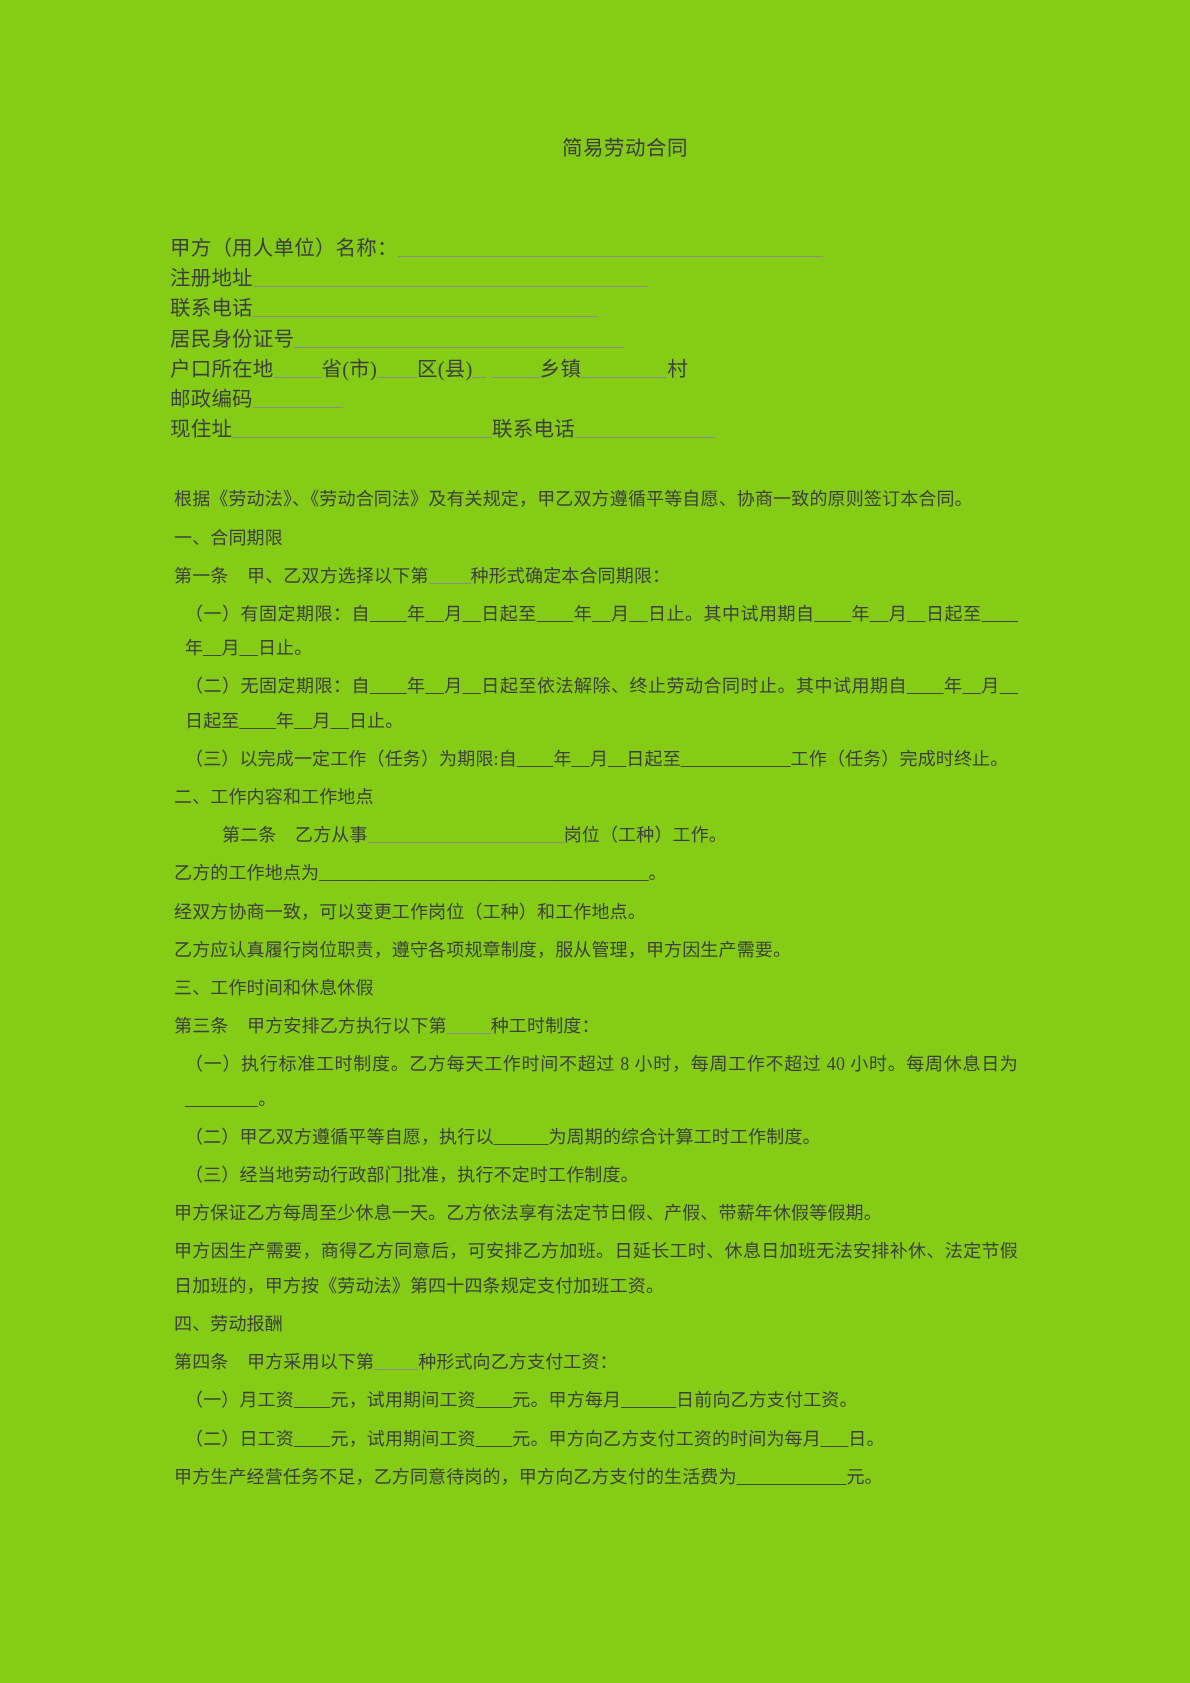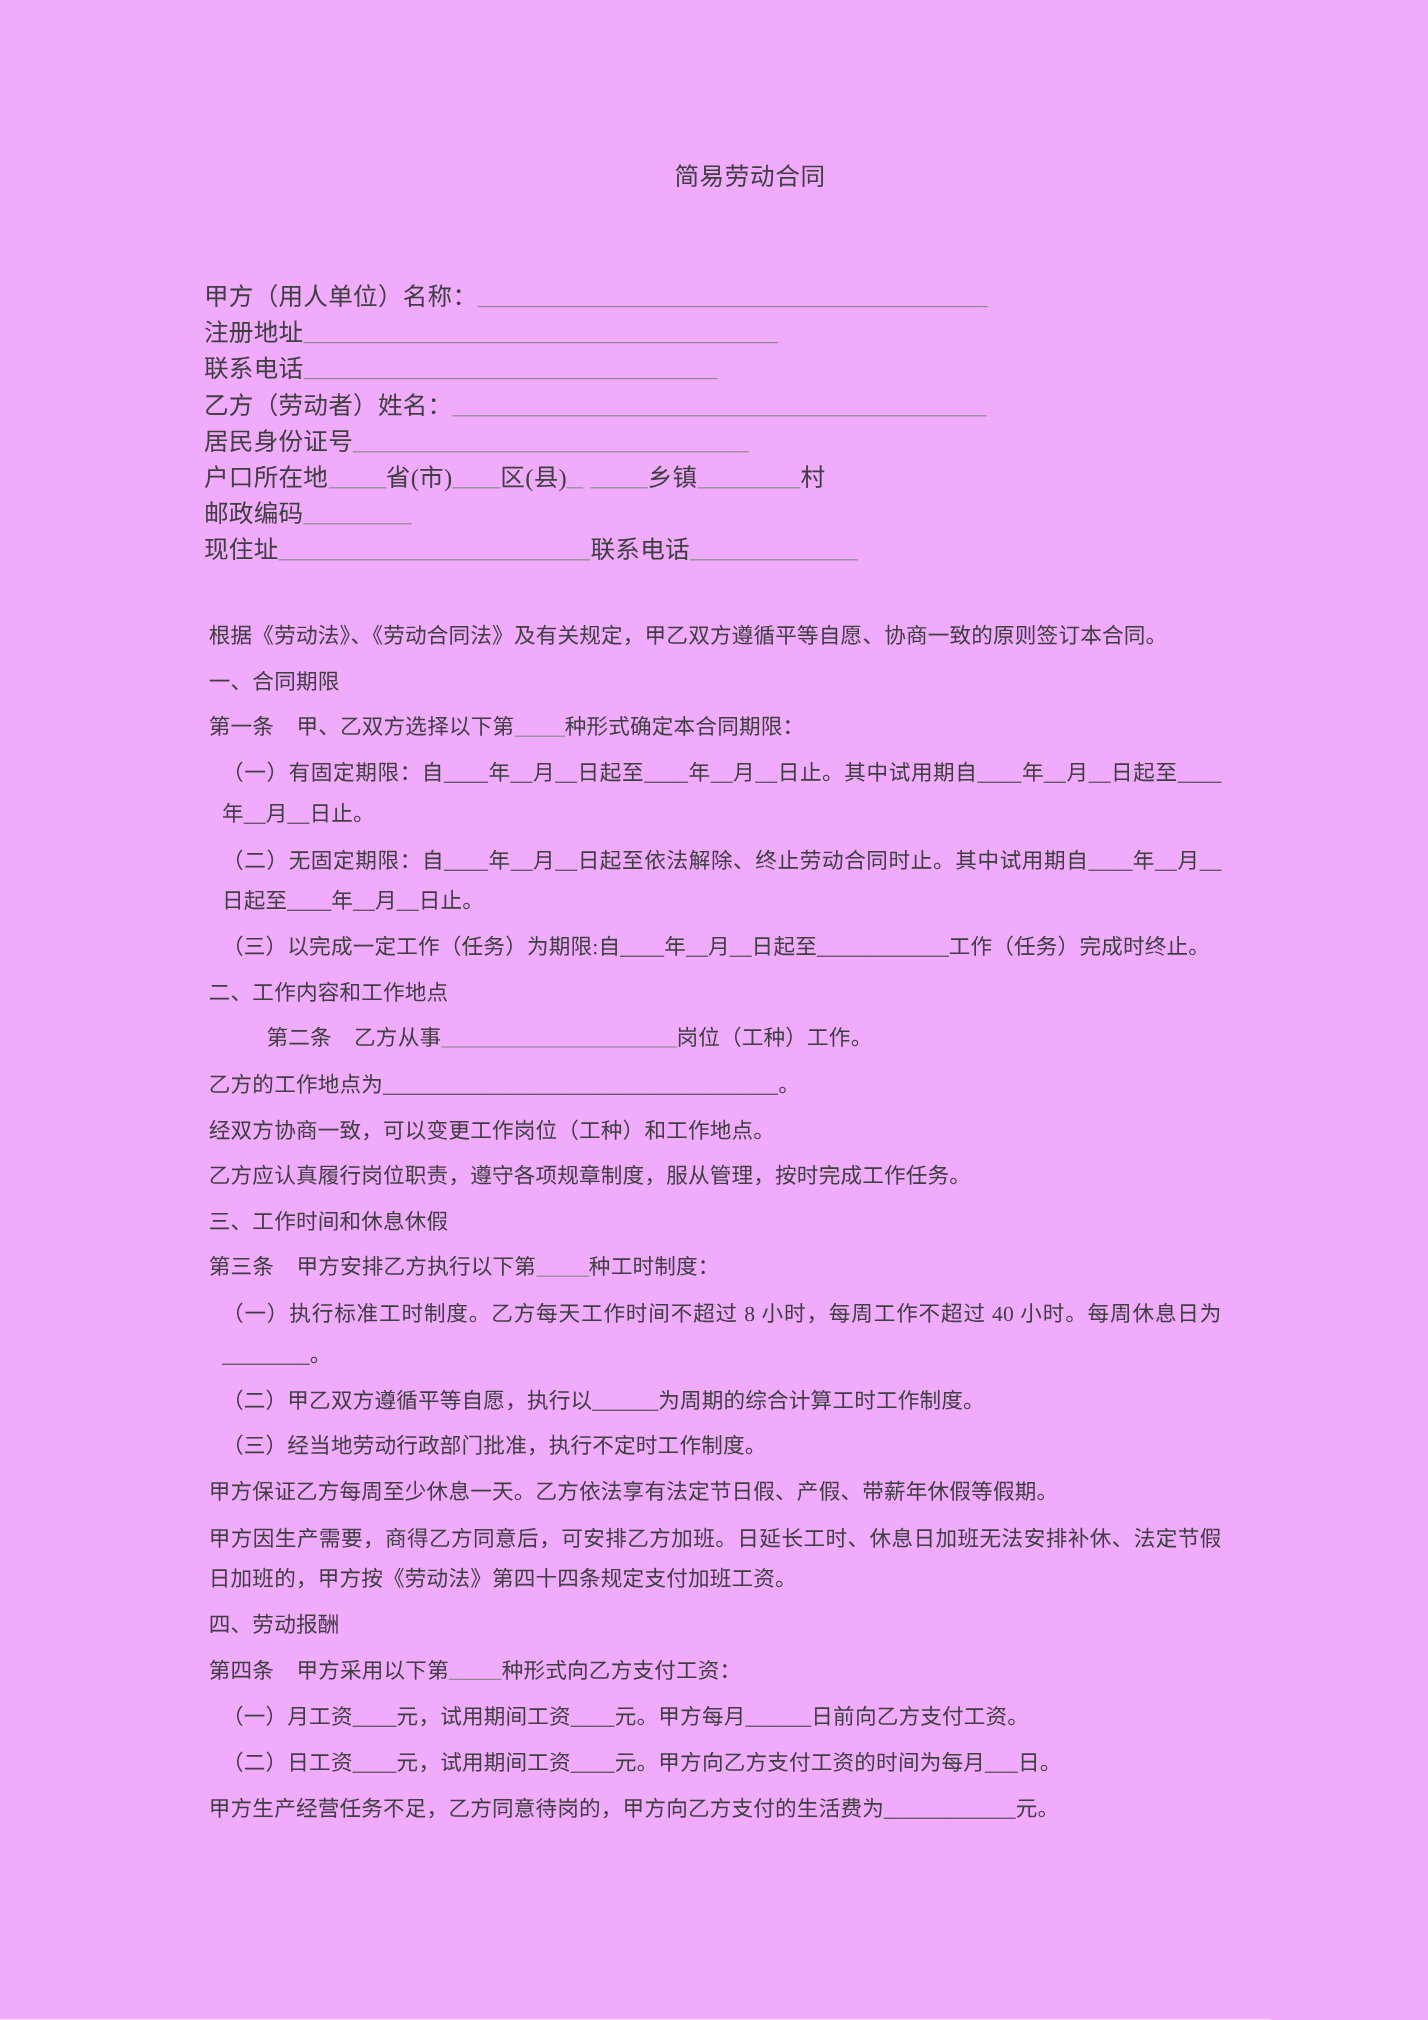--- a/index.html
+++ b/index.html
@@ -9,21 +9,21 @@
     background: #ffffff;
   }
   body {
     font-family: "Liberation Serif", "DejaVu Serif", serif;
     color: #3a3a3a;
   }
   #page {
     position: relative;
     width: 1190px;
     height: 1683px;
-    background: #f0abfc;
+    background: #84cc16;
     margin: 0 auto;
     overflow: hidden;
     box-sizing: border-box;
   }
   .doc-body {
     position: absolute;
     left: 170px;
     top: 133px;
     width: 852px;
   }
@@ -84,23 +84,20 @@
 
 
     <div class="fld-line">
       <span>注册地址</span><span class="ul" style="width:395px"></span>
     </div>
 
     <div class="fld-line">
       <span>联系电话</span><span class="ul" style="width:345px"></span>
     </div>
 
-    <div class="fld-line">
-      <span>乙方（劳动者）姓名：</span><span class="ul" style="width:445px"></span>
-    </div>
 
     <div class="fld-line">
       <span>居民身份证号</span><span class="ul" style="width:330px"></span>
     </div>
 
     <div class="fld-line">
       <span>户口所在地</span><span class="ul" style="width:48px"></span><span>省(市)</span><span class="ul" style="width:40px"></span><span>区(县)</span><span class="ul" style="width:14px"></span><span>&nbsp;</span><span class="ul" style="width:48px"></span><span>乡镇</span><span class="ul" style="width:86px"></span><span>村</span>
     </div>
 
     <div class="fld-line">
@@ -122,21 +119,21 @@
     <p class="para lead-space">（一）有固定期限：自____年__月__日起至____年__月__日止。其中试用期自____年__月__日起至____年__月__日止。</p>
     <p class="para lead-space">（二）无固定期限：自____年__月__日起至依法解除、终止劳动合同时止。其中试用期自____年__月__日起至____年__月__日止。</p>
     <p class="para lead-space">（三）以完成一定工作（任务）为期限:自____年__月__日起至____________工作（任务）完成时终止。</p>
 
     <p class="para">二、工作内容和工作地点</p>
     <p class="para big-indent">
       <span>第二条</span><span>&nbsp;&nbsp;&nbsp;&nbsp;</span><span>乙方从事</span><span class="ul" style="width:196px"></span><span>岗位（工种）工作。</span>
     </p>
     <p class="para">乙方的工作地点为____________________________________。</p>
     <p class="para">经双方协商一致，可以变更工作岗位（工种）和工作地点。</p>
-    <p class="para">乙方应认真履行岗位职责，遵守各项规章制度，服从管理，按时完成工作任务。</p>
+    <p class="para">乙方应认真履行岗位职责，遵守各项规章制度，服从管理，甲方因生产需要。</p>
 
     <p class="para">三、工作时间和休息休假</p>
     <p class="para">
       <span>第三条</span><span>&nbsp;&nbsp;&nbsp;&nbsp;</span><span>甲方安排乙方执行以下第</span><span class="ul" style="width:44px"></span><span>种工时制度：</span>
     </p>
     <p class="para lead-space">（一）执行标准工时制度。乙方每天工作时间不超过 8 小时，每周工作不超过 40 小时。每周休息日为________。</p>
     <p class="para lead-space">（二）甲乙双方遵循平等自愿，执行以______为周期的综合计算工时工作制度。</p>
     <p class="para lead-space">（三）经当地劳动行政部门批准，执行不定时工作制度。</p>
     <p class="para">甲方保证乙方每周至少休息一天。乙方依法享有法定节日假、产假、带薪年休假等假期。</p>
     <p class="para">甲方因生产需要，商得乙方同意后，可安排乙方加班。日延长工时、休息日加班无法安排补休、法定节假日加班的，甲方按《劳动法》第四十四条规定支付加班工资。</p>

